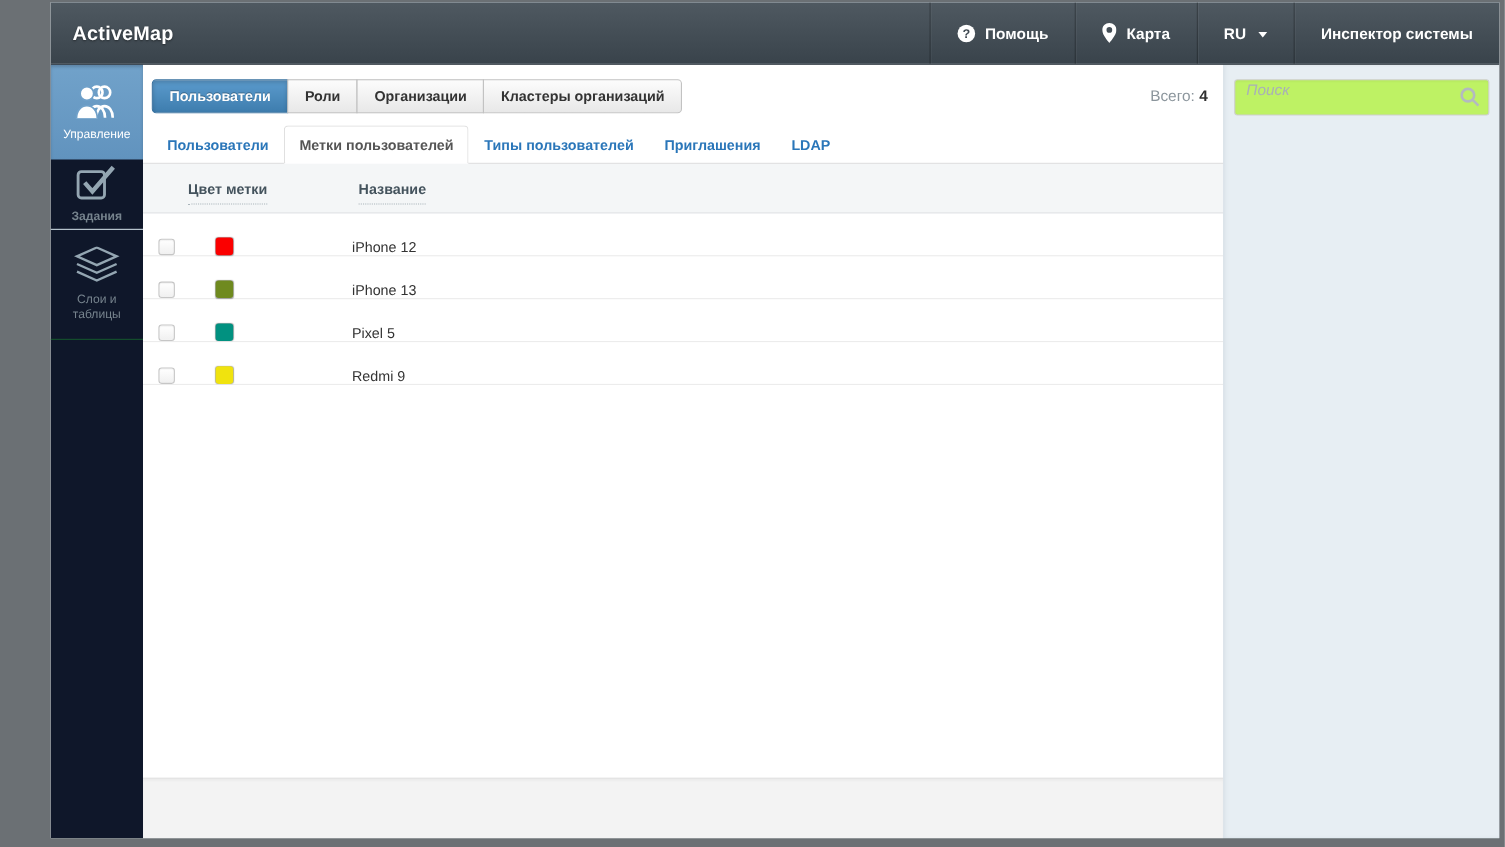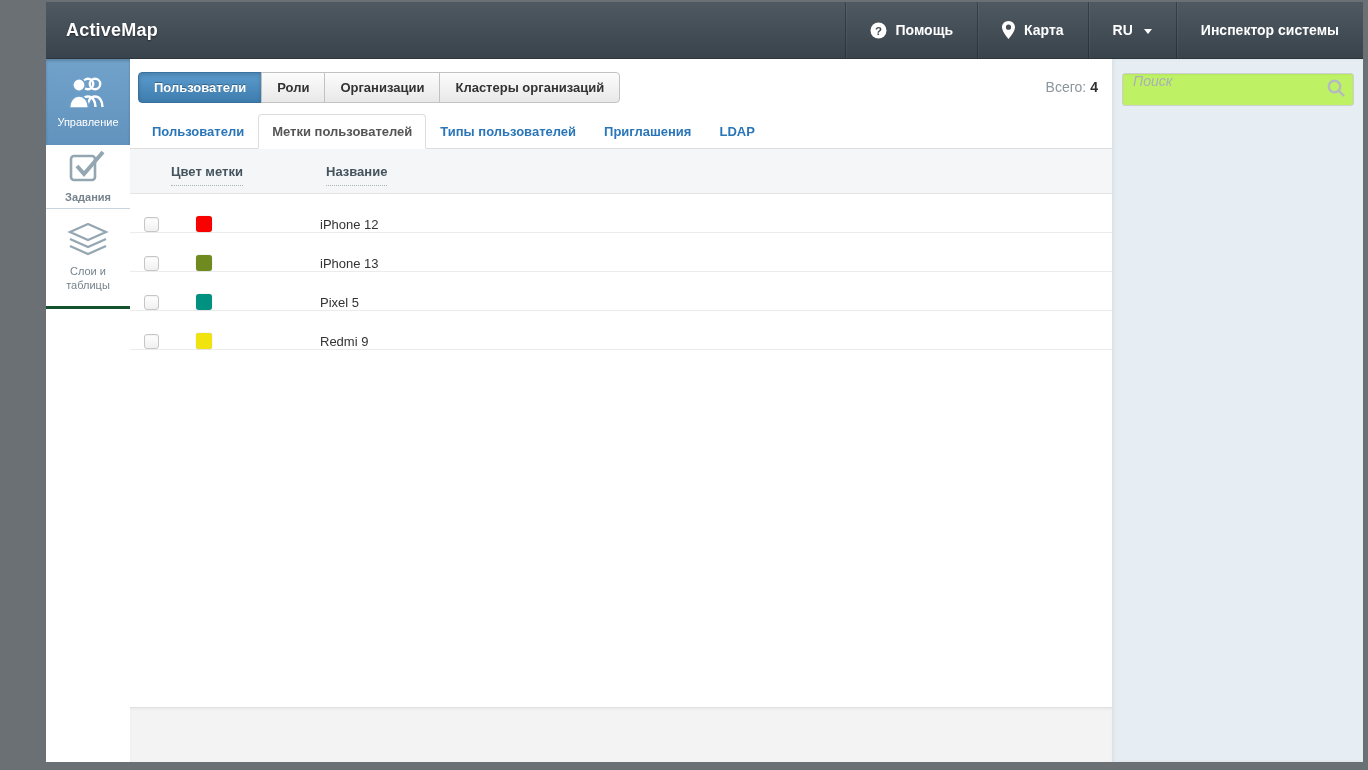--- a/index.html
+++ b/index.html
@@ -19,28 +19,28 @@
              font-size:14px; font-weight:bold; border-left:1px solid rgba(0,0,0,.28);
              box-shadow:inset 1px 0 0 rgba(255,255,255,.05); cursor:pointer; white-space:nowrap; }
   .nav-btn svg { display:block; }
   .caret { width:0; height:0; border-left:4px solid transparent; border-right:4px solid transparent;
            border-top:5px solid #fff; margin-left:2px; margin-top:2px; }
 
   
   .body-row { flex:1; display:flex; min-height:0; }
 
   
-  .sidebar { width:84px; flex:0 0 84px; background:#ffffff; display:flex; flex-direction:column; }
+  .sidebar { width:84px; flex:0 0 84px; background:#0f172a; display:flex; flex-direction:column; }
   .side-item { display:flex; flex-direction:column; align-items:center; justify-content:center;
                gap:8px; color:#76838d; font-size:11px; text-align:center; cursor:pointer;
                padding:10px 3px; line-height:1.25; }
   .side-item .ic { height:34px; display:flex; align-items:flex-end; }
   .side-item.s1 { height:86px; }
   .side-item.s2 { height:64px; border-bottom:1px solid #c8d5de;font-weight:bold; }
-  .side-item.s3 { height:100px; border-bottom:3px solid #14532d; }
+  .side-item.s3 { height:100px; border-bottom:1px solid #14532d; }
   .side-item.active { background:linear-gradient(#71a2ca,#6193be); color:#fff;
                       box-shadow:inset 0 2px 3px rgba(0,0,0,.18); }
 
   
   .content { flex:1; min-width:0; background:#fff; display:flex; flex-direction:column; }
   .toolbar { display:flex; align-items:flex-start; padding:13px 14px 0 8px; }
   .btn-group { display:flex; }
   .btn { height:31px; padding:0 15px; font-size:13px; font-weight:bold; color:#333;
          background:linear-gradient(#fcfcfc,#e8e8e8); border:1px solid #c2c2c2;
          margin-left:-1px; cursor:pointer; display:flex; align-items:center;

